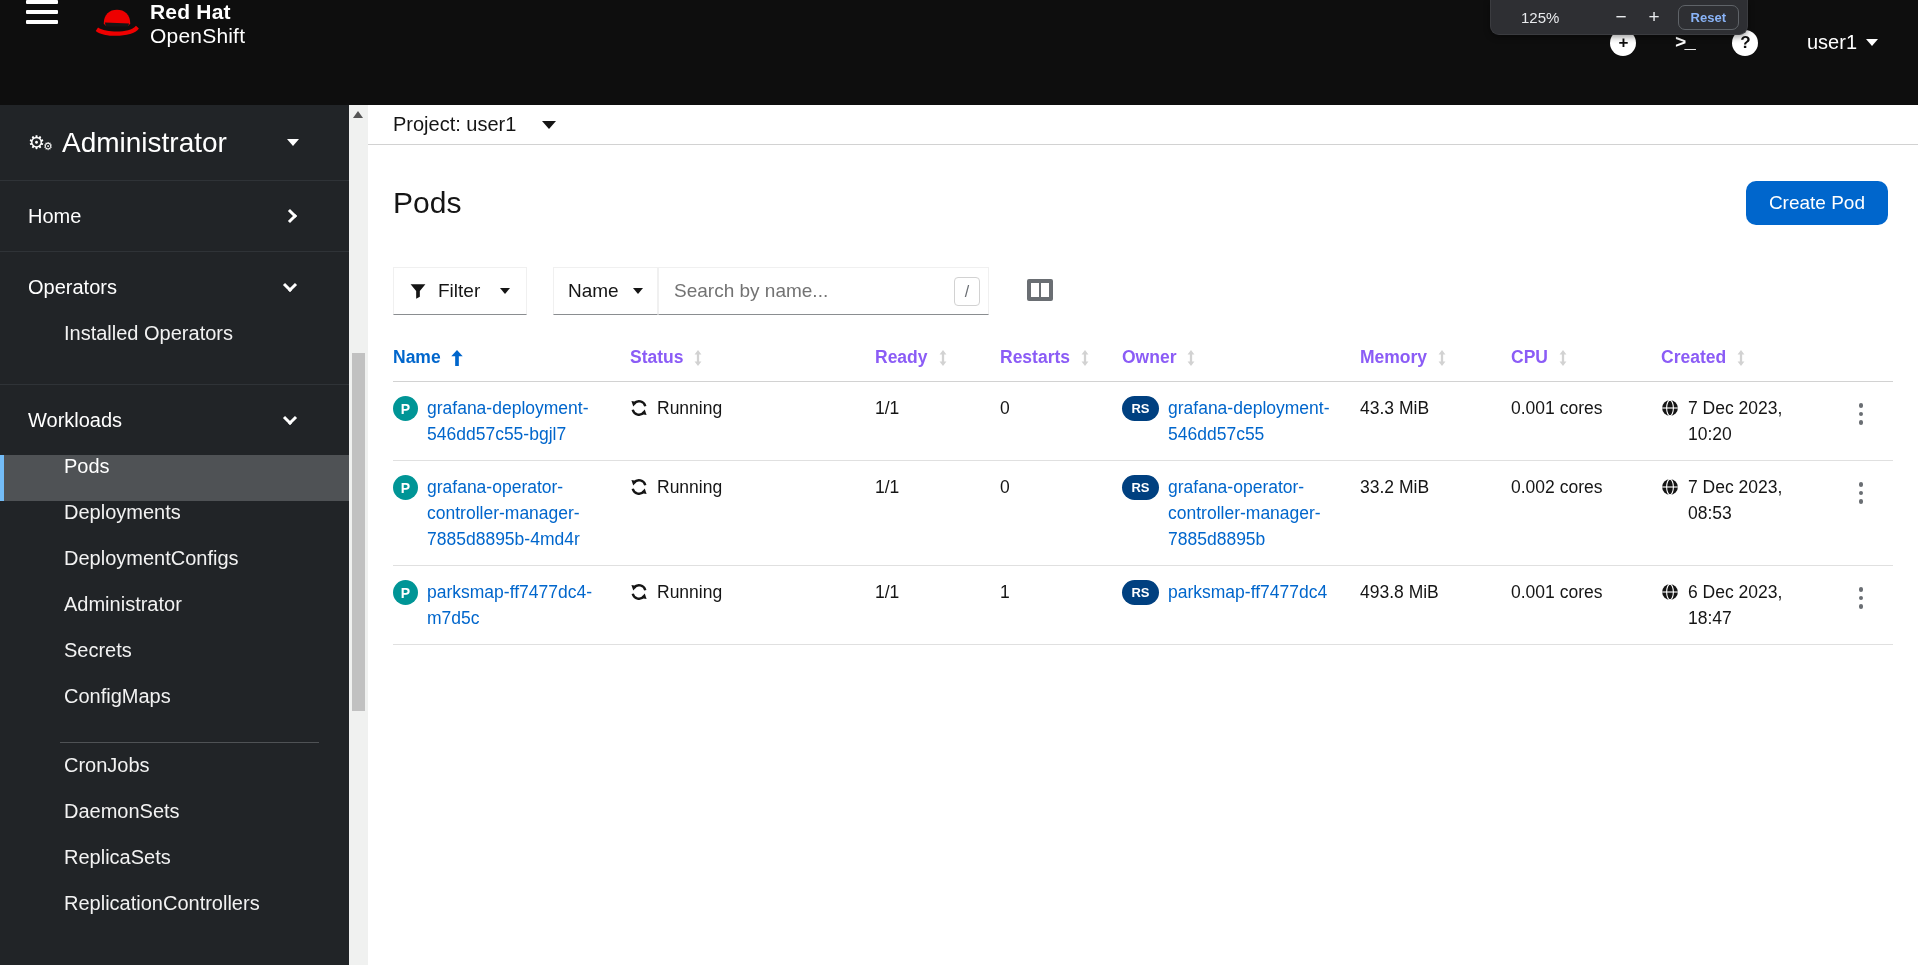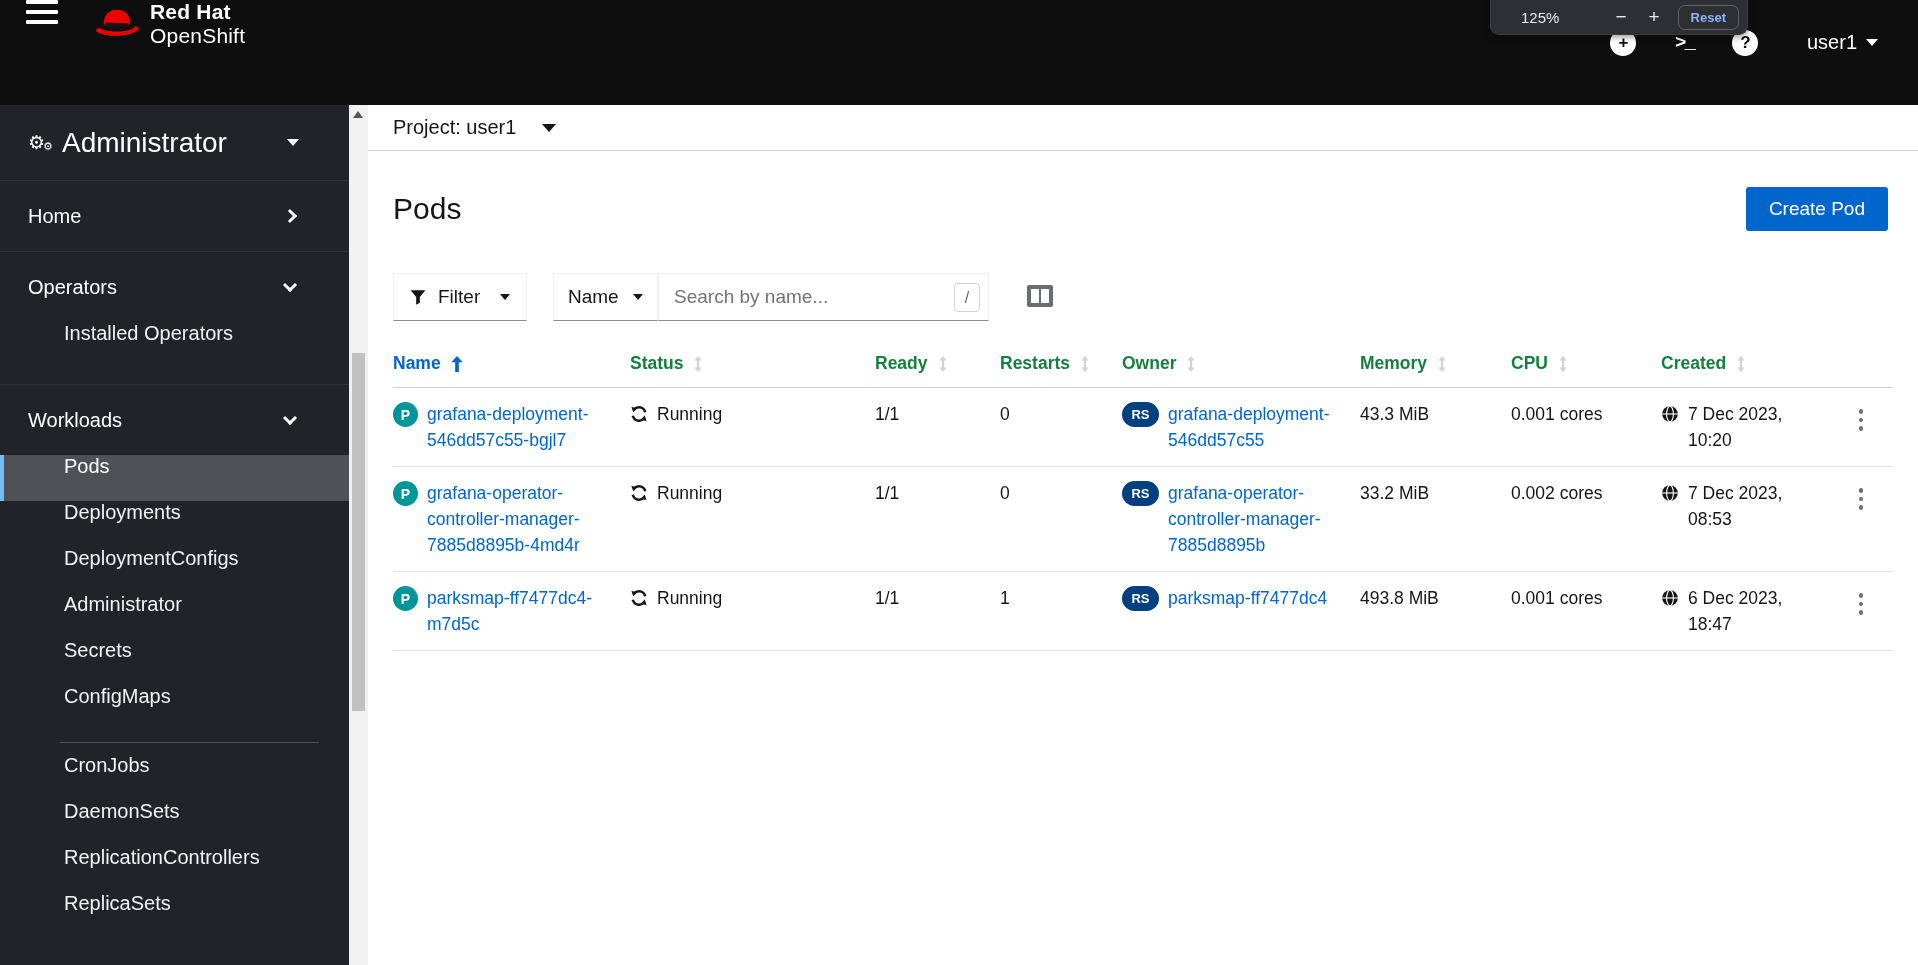--- a/index.html
+++ b/index.html
@@ -58,27 +58,27 @@
 
   
   .scroll-strip { width:19px; background:#f0f1f0; flex:none; position:relative; }
   .scroll-thumb { position:absolute; left:3px; width:13px; top:248px; height:358px; background:#c1c1c1; }
   .sb-arrow { position:absolute; left:4px; width:0; height:0; border-left:5.5px solid transparent; border-right:5.5px solid transparent; }
   .sb-up { top:6px; border-bottom:7px solid #555; }
   .sb-down { bottom:6px; border-top:7px solid #555; }
 
   
   .main { flex:1; background:#fff; min-width:0; }
-  .project-bar { height:46px; display:flex; align-items:center; padding-left:25px;
+  .project-bar { height:40px; display:flex; align-items:center; padding-left:25px;
     border-bottom:1px solid #d2d2d2; font-size:20px; color:#151515; }
   .caret-down-d { width:0; height:0; border-left:7px solid transparent; border-right:7px solid transparent;
     border-top:8px solid #151515; margin-left:26px; cursor:pointer; }
   .title-row { display:flex; align-items:center; justify-content:space-between; padding:36px 30px 0 25px; }
   .page-title { font-size:30px; font-weight:400; color:#151515; }
-  .create-btn { background:#0066cc; color:#fff; border:none; border-radius:3px; font-size:19px;
+  .create-btn { background:#0066cc; color:#fff; border:none; border-radius:10px; font-size:19px;
     padding:11px 23px; cursor:pointer; font-family:inherit; }
 
   
   .toolbar { display:flex; align-items:center; margin:42px 30px 0 25px; }
   .pf-toggle { height:48px; background:#fff; border:1px solid #f0f0f0; border-bottom-color:#8a8d90;
     display:flex; align-items:center; font-size:19px; color:#151515; cursor:pointer; }
   .filter-toggle { width:134px; padding:0 16px; gap:12px; }
   .caret-sm { width:0; height:0; border-left:5.5px solid transparent; border-right:5.5px solid transparent;
     border-top:6.5px solid #151515; margin-left:auto; }
   .name-toggle { width:105px; margin-left:26px; padding:0 14px; gap:10px; }
@@ -87,21 +87,21 @@
     font-size:19px; padding:0 44px 0 15px; color:#151515; font-family:inherit; outline:none; }
   .search-input::placeholder { color:#737373; }
   .slash-hint { position:absolute; right:9px; top:10px; width:26px; height:29px; border:1px solid #d2d2d2;
     border-radius:4px; color:#6a6e73; font-size:16px; display:flex; align-items:center; justify-content:center; }
   .cols-btn { margin-left:34px; background:none; border:none; cursor:pointer; padding:4px; }
 
   
   .table { margin:22px 25px 0 25px; }
   .tgrid { display:grid; grid-template-columns:237px 245px 125px 122px 238px 151px 150px 159px 73px; }
   .thead { border-bottom:1px solid #d2d2d2; }
-  .th { font-size:17.5px; font-weight:bold; color:#15803d; padding:10px 10px 13px 0; display:flex; align-items:center; gap:10px; }
+  .th { font-size:17.5px; font-weight:bold; color:#8b5cf6; padding:10px 10px 13px 0; display:flex; align-items:center; gap:10px; }
   .th.sorted { color:#0066cc; cursor:pointer; }
   .th .sort-ic { flex:none; cursor:pointer; }
   .row { border-bottom:1px solid #e0e0e0; }
   .td { font-size:17.5px; color:#151515; padding:13px 12px 13px 0; line-height:26px; }
   .cell-flex { display:flex; align-items:flex-start; gap:9px; }
   .res-link { color:#0066cc; text-decoration:none; cursor:pointer; word-break:break-word; }
   .badge { flex:none; margin-top:1px; display:flex; align-items:center; justify-content:center;
     color:#fff; font-weight:bold; }
   .badge-p { width:25px; height:25px; border-radius:50%; background:#009596; font-size:14px; }
   .badge-rs { width:37px; height:25px; border-radius:13px; background:#004080; font-size:13px; }
@@ -206,24 +206,24 @@
           <span>ConfigMaps</span>
         </div>
         <div class="nav-divider"></div>
         <div class="nav-item">
           <span>CronJobs</span>
         </div>
         <div class="nav-item">
           <span>DaemonSets</span>
         </div>
         <div class="nav-item">
+          <span>ReplicaSets</span>
+        </div>
+        <div class="nav-item">
           <span>ReplicationControllers</span>
-        </div>
-        <div class="nav-item">
-          <span>ReplicaSets</span>
         </div>
       </div>
     </div>
   </nav>
 
   <div class="scroll-strip">
     <span class="sb-arrow sb-up"></span>
     <div class="scroll-thumb"></div>
     <span class="sb-arrow sb-down"></span>
   </div>

